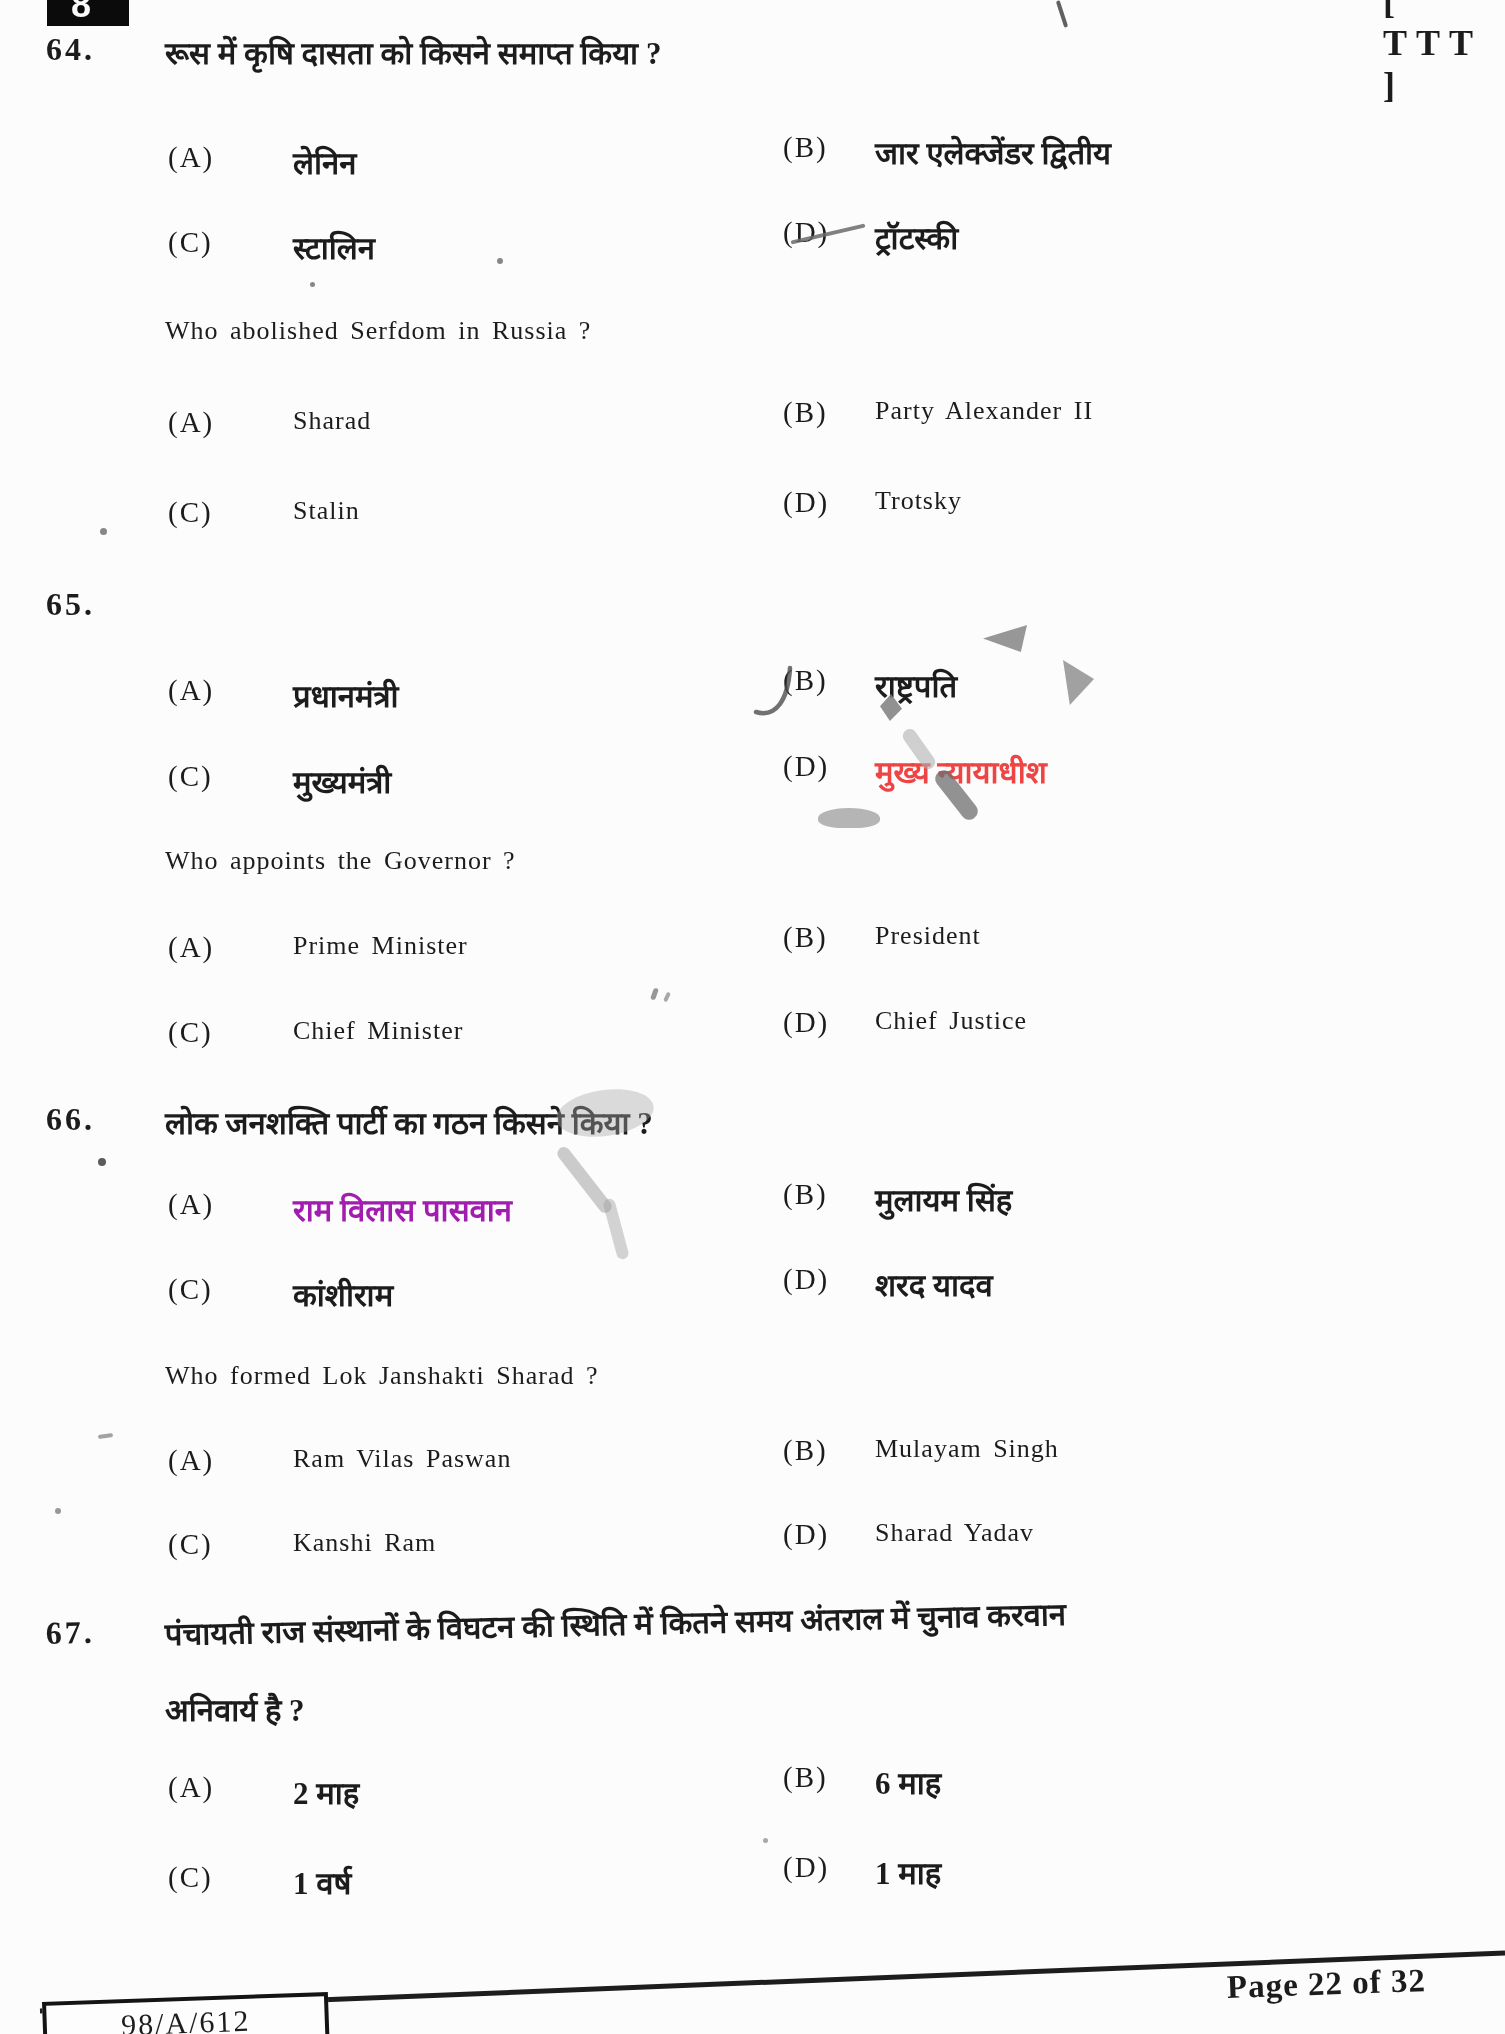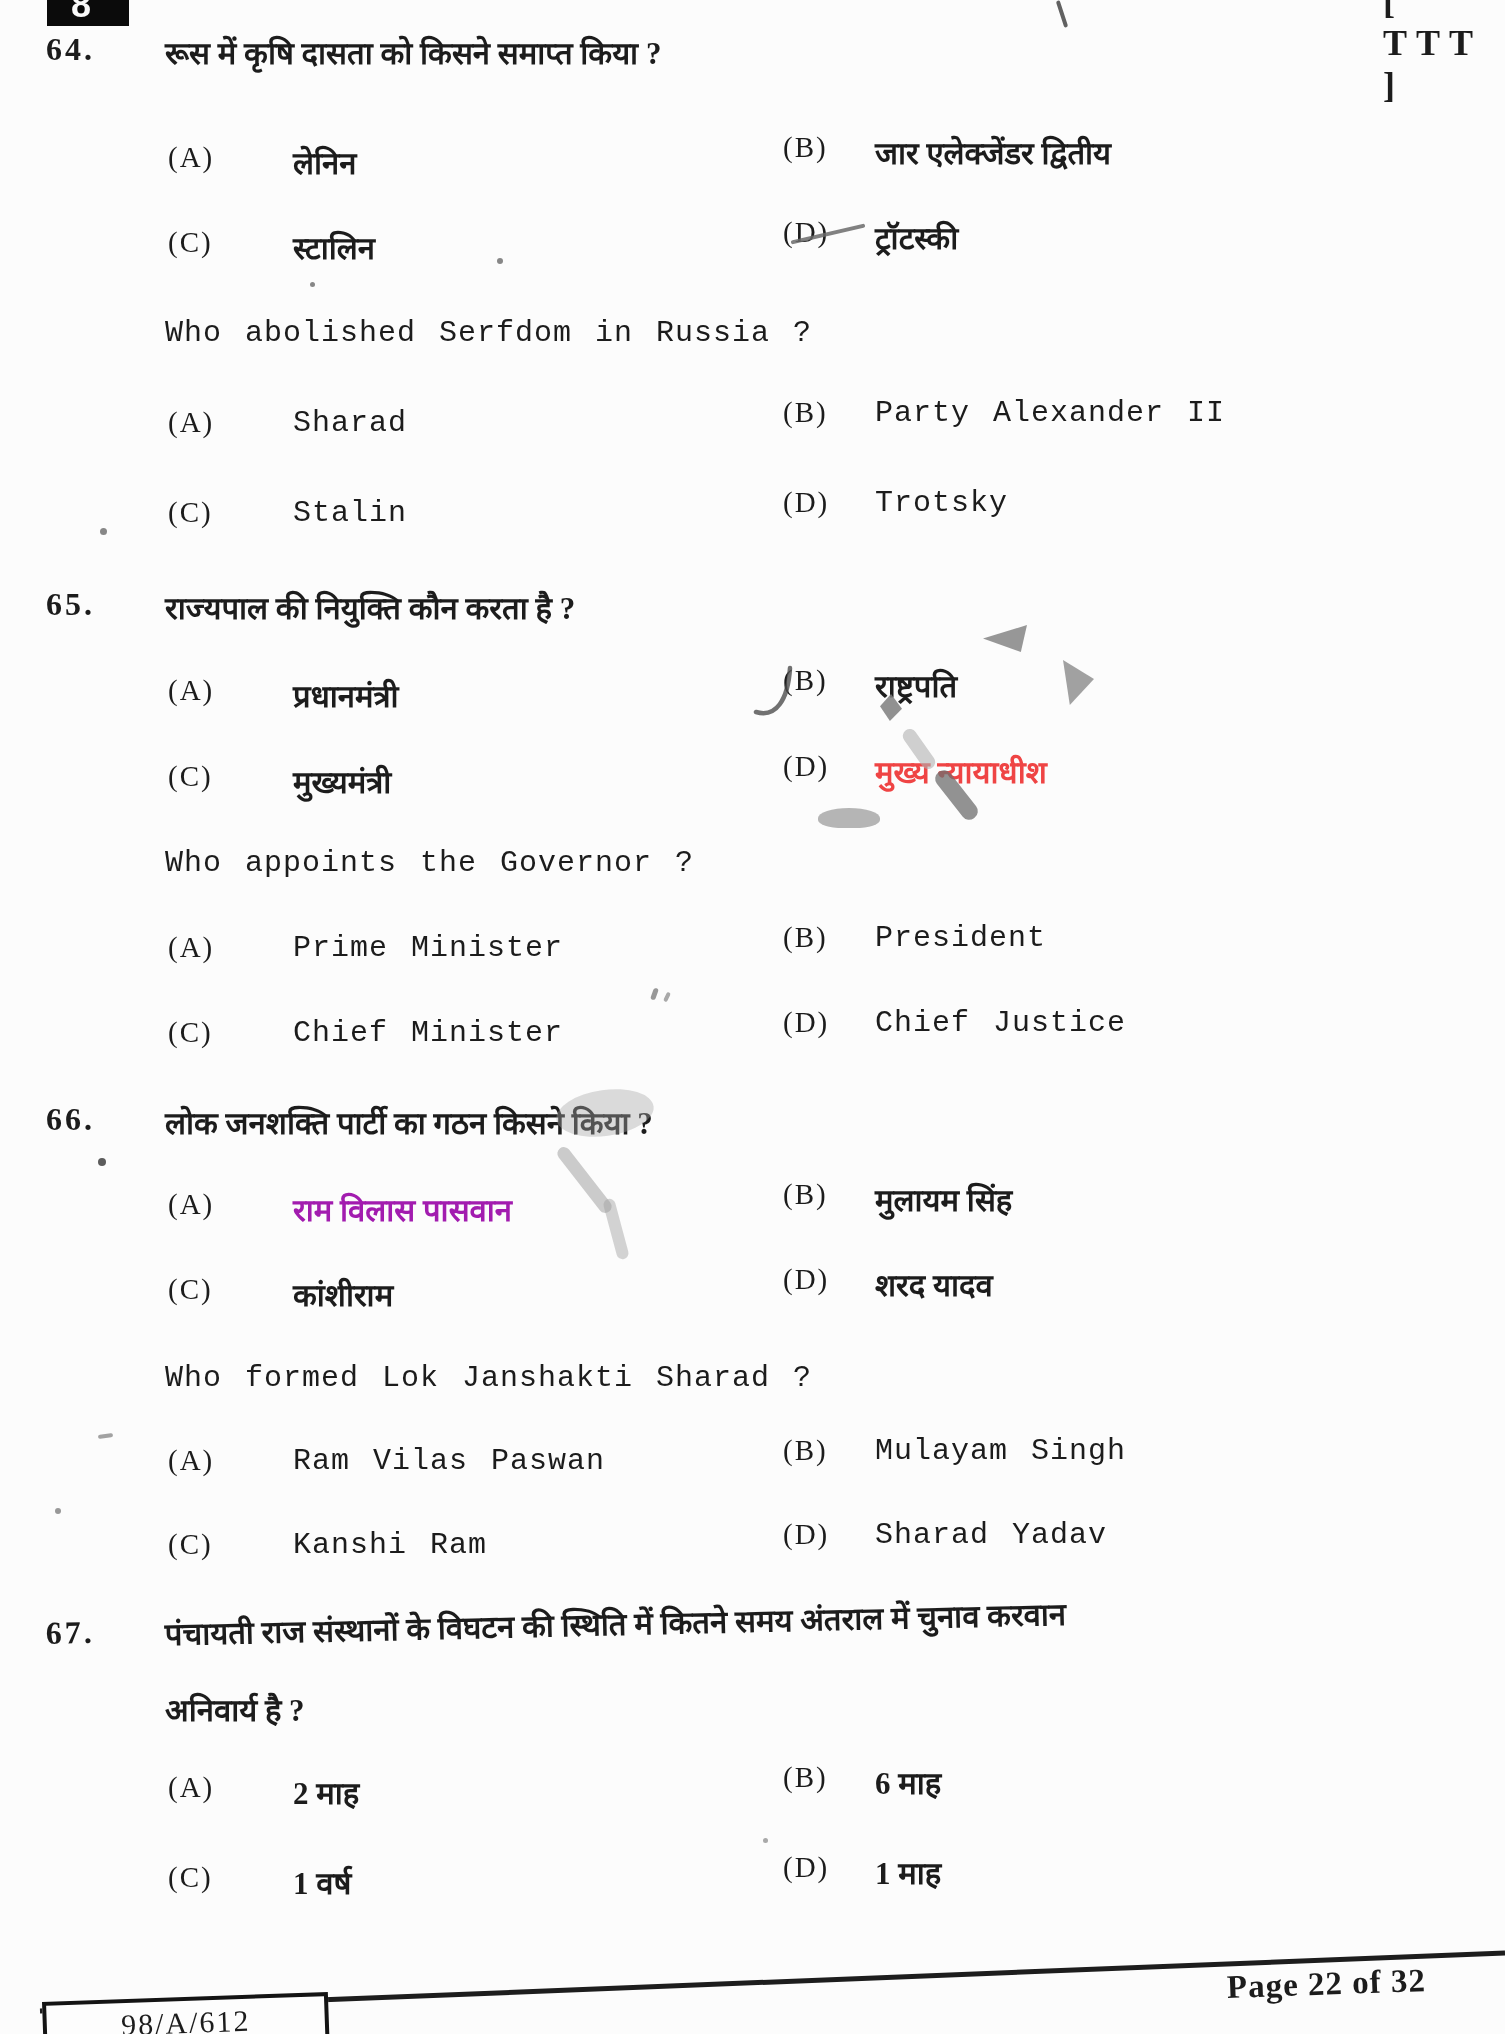--- a/index.html
+++ b/index.html
@@ -2,21 +2,21 @@
 <html><head>
 <meta charset="utf-8">
 <style>
   html,body{margin:0;padding:0;background:#e9e9e9;}
   .page{position:relative;width:1505px;height:2034px;background:#fcfcfc;overflow:hidden;
         font-family:"Liberation Serif", serif;color:#1c1c1c;}
   .row{position:absolute;left:0;width:1505px;height:52px;white-space:nowrap;}
   .num{position:absolute;left:46px;font-size:32px;letter-spacing:3px;font-weight:600;}
   .q{position:absolute;left:165px;}
   .hi{font-size:31px;font-weight:600;}
-  .en{font-size:30px;letter-spacing:1px;word-spacing:4px;font-family:Liberation Mono, monospace;}
+  .en{font-size:26px;letter-spacing:1px;word-spacing:4px;}
   .lbl{font-size:29px;letter-spacing:2px;}
   .lA{position:absolute;left:168px;}
   .tA{position:absolute;left:293px;}
   .lB{position:absolute;left:783px;top:-10px;}
   .tB{position:absolute;left:875px;top:-10px;}
   .corner-tab{position:absolute;left:47px;top:0;width:82px;height:26px;background:#0b0b0b;overflow:hidden;}
   .corner-digit{position:absolute;left:24px;top:-16px;color:#fafafa;font-size:36px;font-weight:700;font-family:"Liberation Sans",sans-serif;}
   .header-right{position:absolute;left:1383px;top:-20px;font-size:36px;font-weight:600;letter-spacing:9px;}
   .mk{position:absolute;}
   .dot{position:absolute;border-radius:50%;background:#555;}
@@ -66,21 +66,20 @@
   </div>
   <div class="row" style="top:496px">
     <span class="lA lbl">(C)</span>
     <span class="tA en">Stalin</span>
     <span class="lB lbl">(D)</span>
     <span class="tB en">Trotsky</span>
   </div>
 
   <div class="row" style="top:586px">
     <span class="num">65.</span>
-    <span class="q hi">राज्यपाल की नियुक्ति कौन करता है ?</span>
   </div>
   <div class="row" style="top:674px">
     <span class="lA lbl">(A)</span>
     <span class="tA hi">प्रधानमंत्री</span>
     <span class="lB lbl">(B)</span>
     <span class="tB hi">राष्ट्रपति</span>
   </div>
   <div class="row" style="top:760px">
     <span class="lA lbl">(C)</span>
     <span class="tA hi">मुख्यमंत्री</span>

